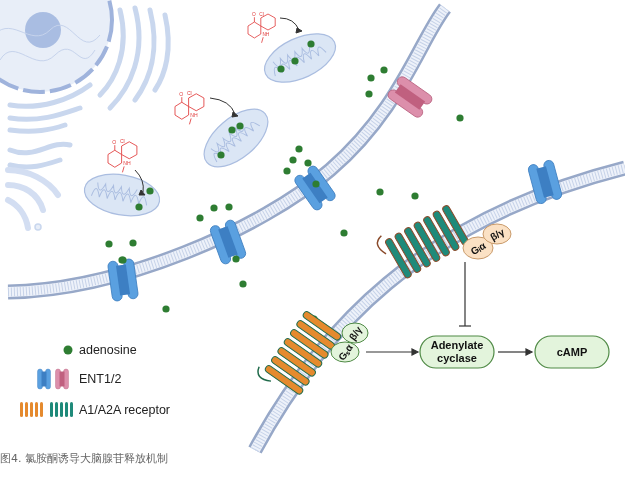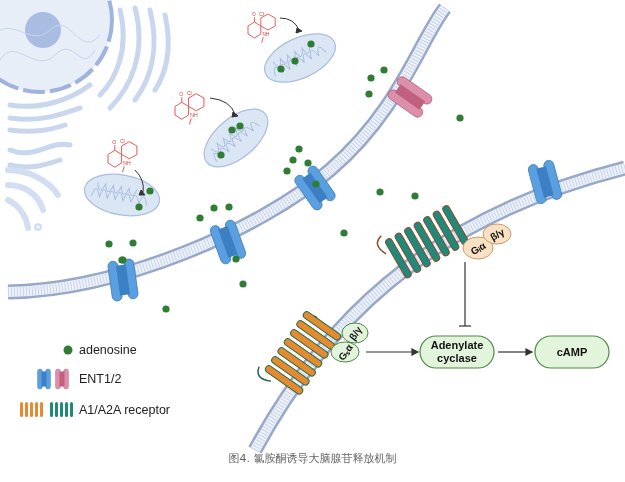--- a/index.html
+++ b/index.html
@@ -1,18 +1,18 @@
 <!DOCTYPE html>
 <html><head>
 <meta charset="utf-8">
 <style>
   html, body { margin:0; padding:0; background:#ffffff; }
   body { width:625px; height:482px; position:relative; overflow:hidden; font-family:"Liberation Sans", sans-serif; }
   #fig { position:absolute; left:0; top:0; width:625px; height:482px; }
-  .caption { position:absolute; left:0; top:451px; width:625px; text-align:center; font-size:11px; color:#666; font-family:"DejaVu Sans", sans-serif; }
+  .caption { position:absolute; left:0; top:451px; width:625px; font-size:11px; color:#666; font-family:"DejaVu Sans", sans-serif; }
   .legend-text { font-size:12.5px; fill:#222; }
   .box-text { font-size:11px; font-weight:bold; fill:#111; }
   .g-text { font-size:10px; font-weight:bold; fill:#111; }
 </style>
 </head>
 <body>
 
 <svg id="fig" viewBox="0 0 625 482" xmlns="http://www.w3.org/2000/svg">
   <defs>
     <pattern id="lipid" width="4" height="14" patternUnits="userSpaceOnUse">

